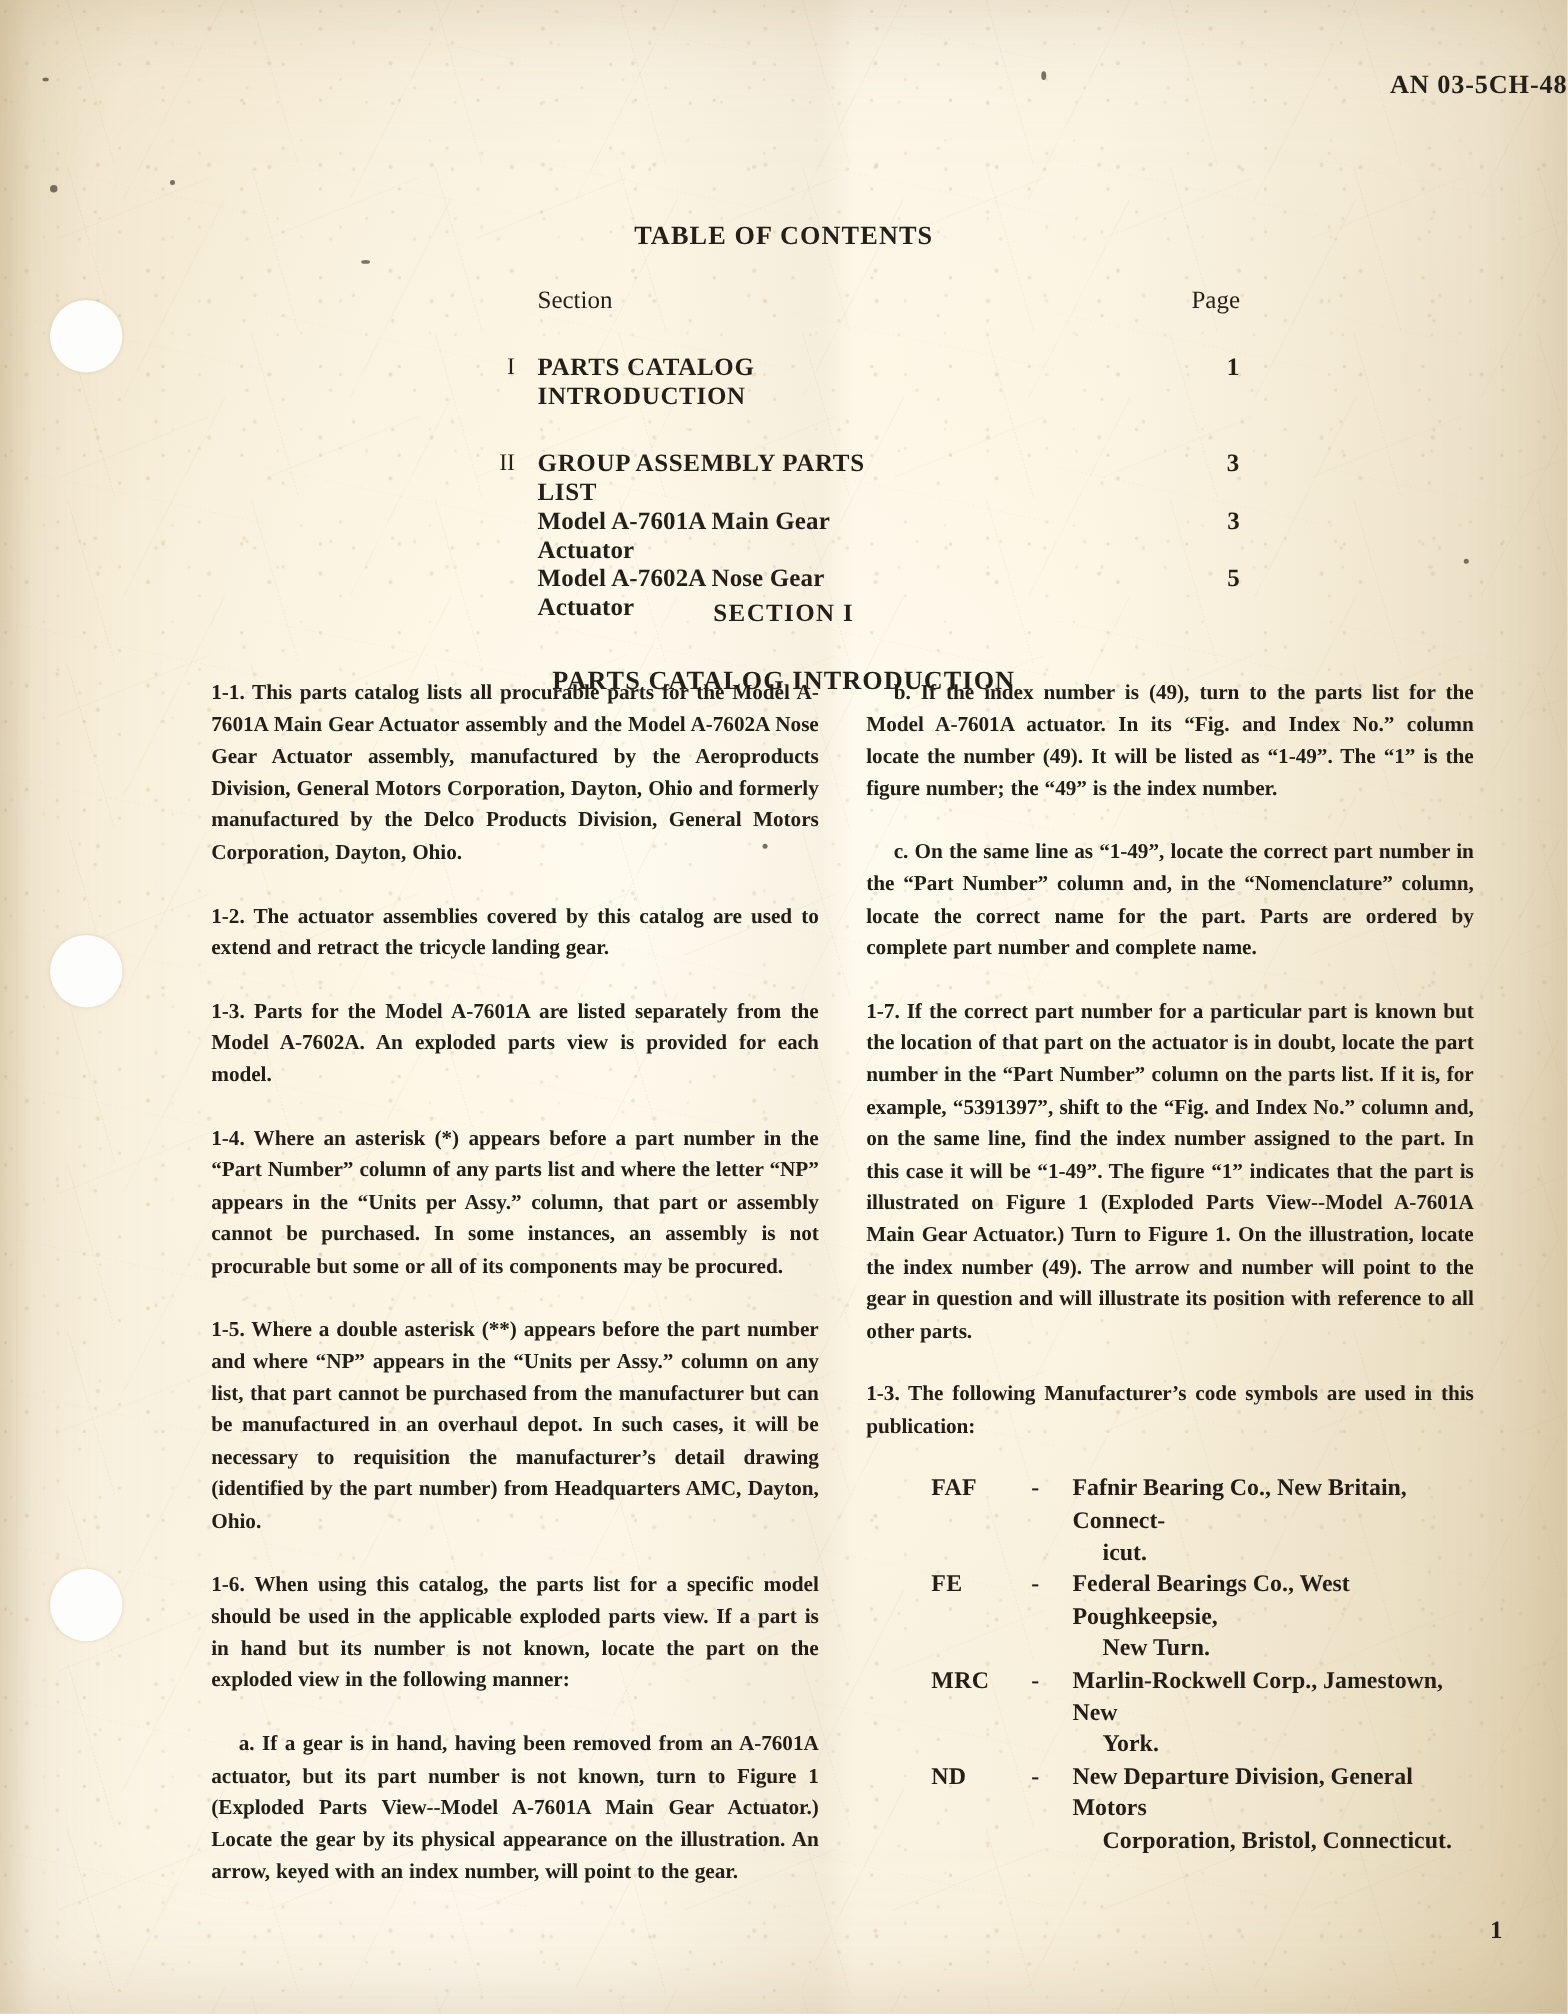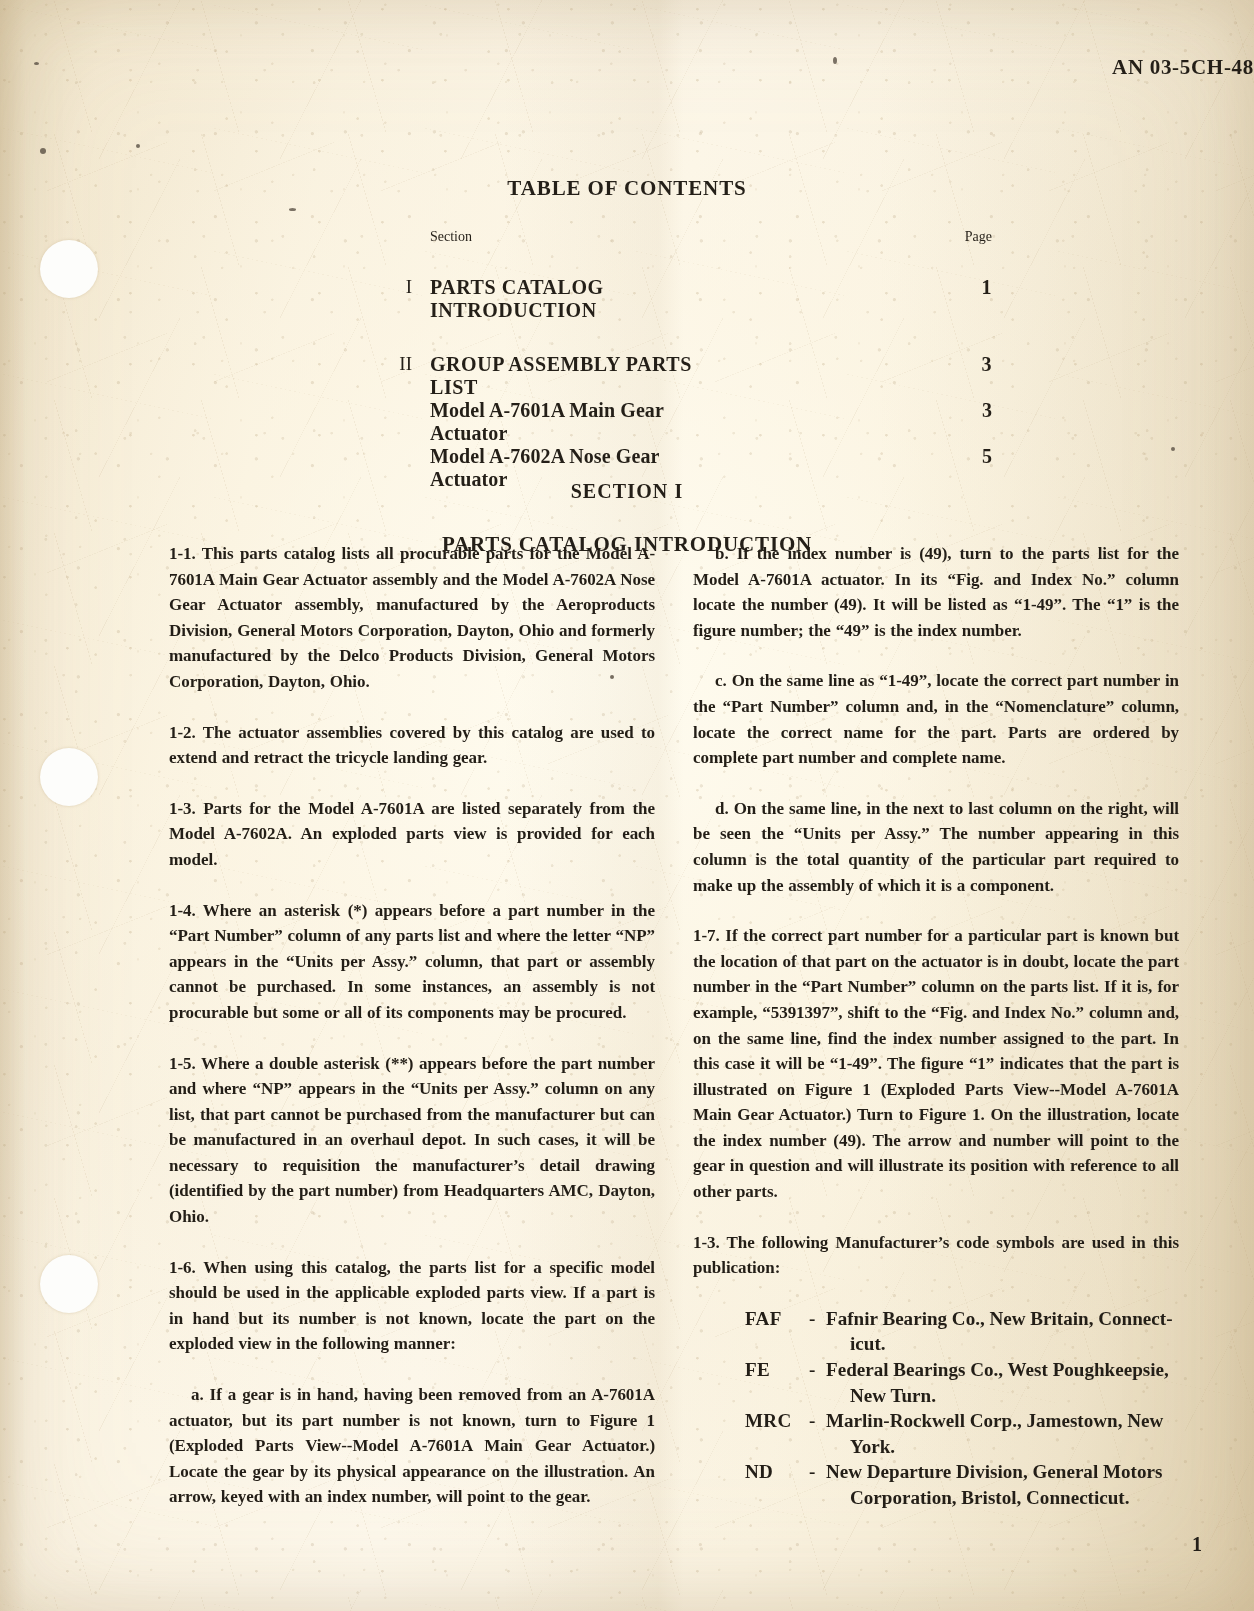--- a/index.html
+++ b/index.html
@@ -132,21 +132,21 @@
     font-size: 20px;
   }
   .toc-table td { padding: 0; vertical-align: top; }
   .col-pad-l  { width: 348px; }
   .col-roman  { width: 64px; text-align: right; padding-right: 18px !important; font-size: 19px; }
   .col-entry  { }
   .col-page   { width: 280px; text-align: right; padding-right: 262px !important; }
   .row-gap td { height: 31px; }
   .caps { font-weight: bold; letter-spacing: .55px; }
   .sub  { font-weight: bold; letter-spacing: .1px; }
-  .toc-hdr td { font-size: 14px; padding-bottom: 0 !important; }
+  .toc-hdr td { font-size: 20px; padding-bottom: 0 !important; }
 
   .section-block {
     position: absolute;
     top: 480px;
     left: 0;
     width: 1254px;
     text-align: center;
   }
   .section-no {
     font-weight: bold;
@@ -197,20 +197,21 @@
     list-style: none;
     font-size: 19.1px;
     line-height: 25.6px;
     font-weight: bold;
     color: #231e17;
   }
   .mfr-row {
     display: flex;
     align-items: flex-start;
     margin-bottom: 0px;
+    gap: 16px;
   }
   .mfr-code {
     flex: 0 0 64px;
     padding-left: 52px;
     box-sizing: content-box;
     letter-spacing: .3px;
   }
   .mfr-dash { flex: 0 0 17px; }
   .mfr-name { flex: 1 1 auto; text-indent: 0; }
   .mfr-name .cont { display: block; padding-left: 24px; }
@@ -310,21 +311,20 @@
         <p class="para">1-3.  Parts for the Model A-7601A are listed separately from the Model A-7602A. An exploded parts view is provided for each model.</p>
         <p class="para">1-4.  Where an asterisk (*) appears before a part number in the “Part Number” column of any parts list and where the letter “NP” appears in the “Units per Assy.” column, that part or assembly cannot be purchased. In some instances, an assembly is not procurable but some or all of its components may be procured.</p>
         <p class="para">1-5.  Where a double asterisk (**) appears before the part number and where “NP” appears in the “Units per Assy.” column on any list, that part cannot be purchased from the manufacturer but can be manufactured in an overhaul depot. In such cases, it will be necessary to requisition the manufacturer’s detail drawing (identified by the part number) from Headquarters AMC, Dayton, Ohio.</p>
         <p class="para">1-6.  When using this catalog, the parts list for a specific model should be used in the applicable exploded parts view. If a part is in hand but its number is not known, locate the part on the exploded view in the following manner:</p>
         <p class="para indent">a.  If a gear is in hand, having been removed from an A-7601A actuator,  but  its part number is not known, turn to Figure 1 (Exploded Parts View--Model A-7601A Main Gear Actuator.)  Locate the gear by its physical appearance on the illustration.  An arrow, keyed with an index number, will point to the gear.</p>
       </div>
 
       <div class="col col-right">
         <p class="para indent">b.  If the index number is (49), turn to the parts list for the Model A-7601A actuator. In its “Fig. and Index No.” column locate the number (49).  It will be listed as “1-49”.  The “1” is the figure number; the “49” is the index number.</p>
         <p class="para indent">c.  On the same line as “1-49”, locate the correct part number in the “Part Number” column and, in the “Nomenclature” column, locate the correct name for the part. Parts are ordered by complete part number and complete name.</p>
-        <p class="para indent">d.  On the same line, in the next to last column on the right, will be seen the “Units per Assy.” The number appearing in this column is the total quantity of the particular part required to make up the assembly of which it is a component.</p>
         <p class="para">1-7.  If the correct part number for a particular part is known but the location of that part on the actuator is in doubt, locate the part number in the “Part Number” column on the parts list.  If it is, for example, “5391397”, shift to the “Fig. and Index No.” column and, on the same line, find the index number assigned to the part.  In this case it will be “1-49”. The figure “1” indicates that the part is illustrated on Figure 1 (Exploded Parts View--Model A-7601A Main Gear Actuator.) Turn to Figure 1. On the illustration, locate the index number (49).  The arrow and number will point to the gear in question and will illustrate its position with reference to all other parts.</p>
         <p class="para">1-3.  The following Manufacturer’s code symbols are used in this publication:</p>
 
         <ul class="mfr-list">
           <li class="mfr-row">
             <span class="mfr-code">FAF</span>
             <span class="mfr-dash">-</span>
             <span class="mfr-name"><span>Fafnir Bearing Co., New Britain, Connect-</span><span class="cont">icut.</span></span>
           </li>
           <li class="mfr-row">

